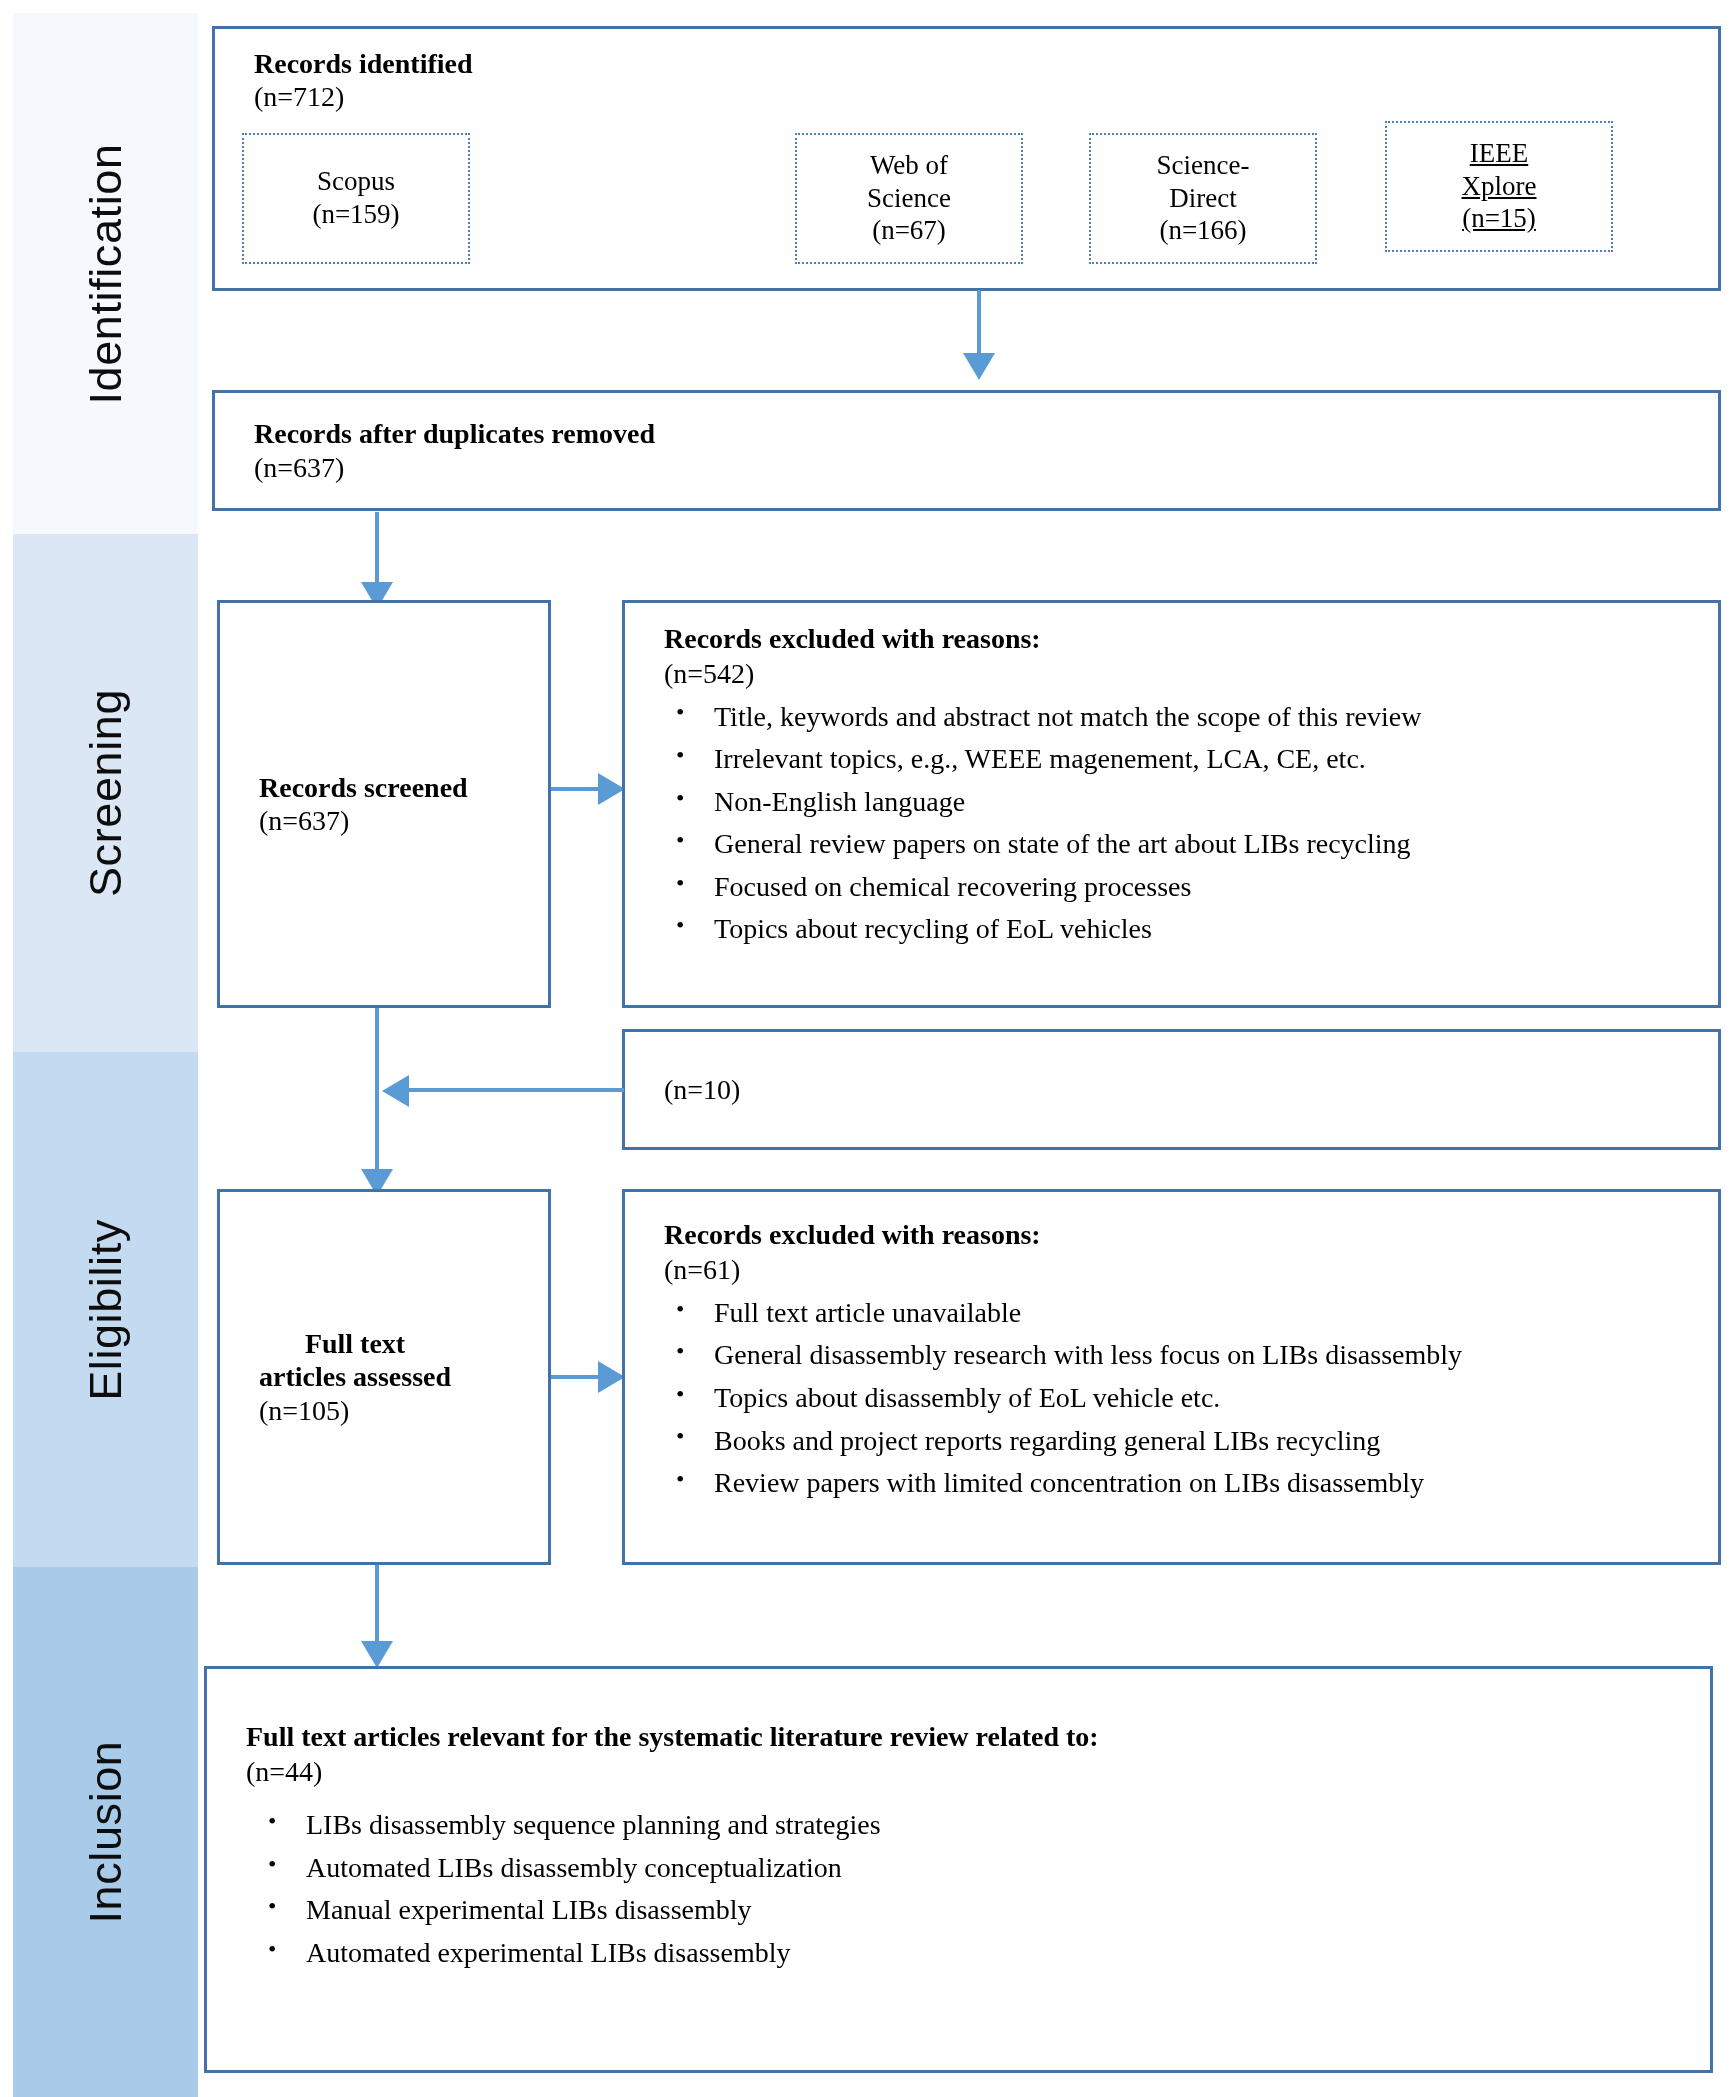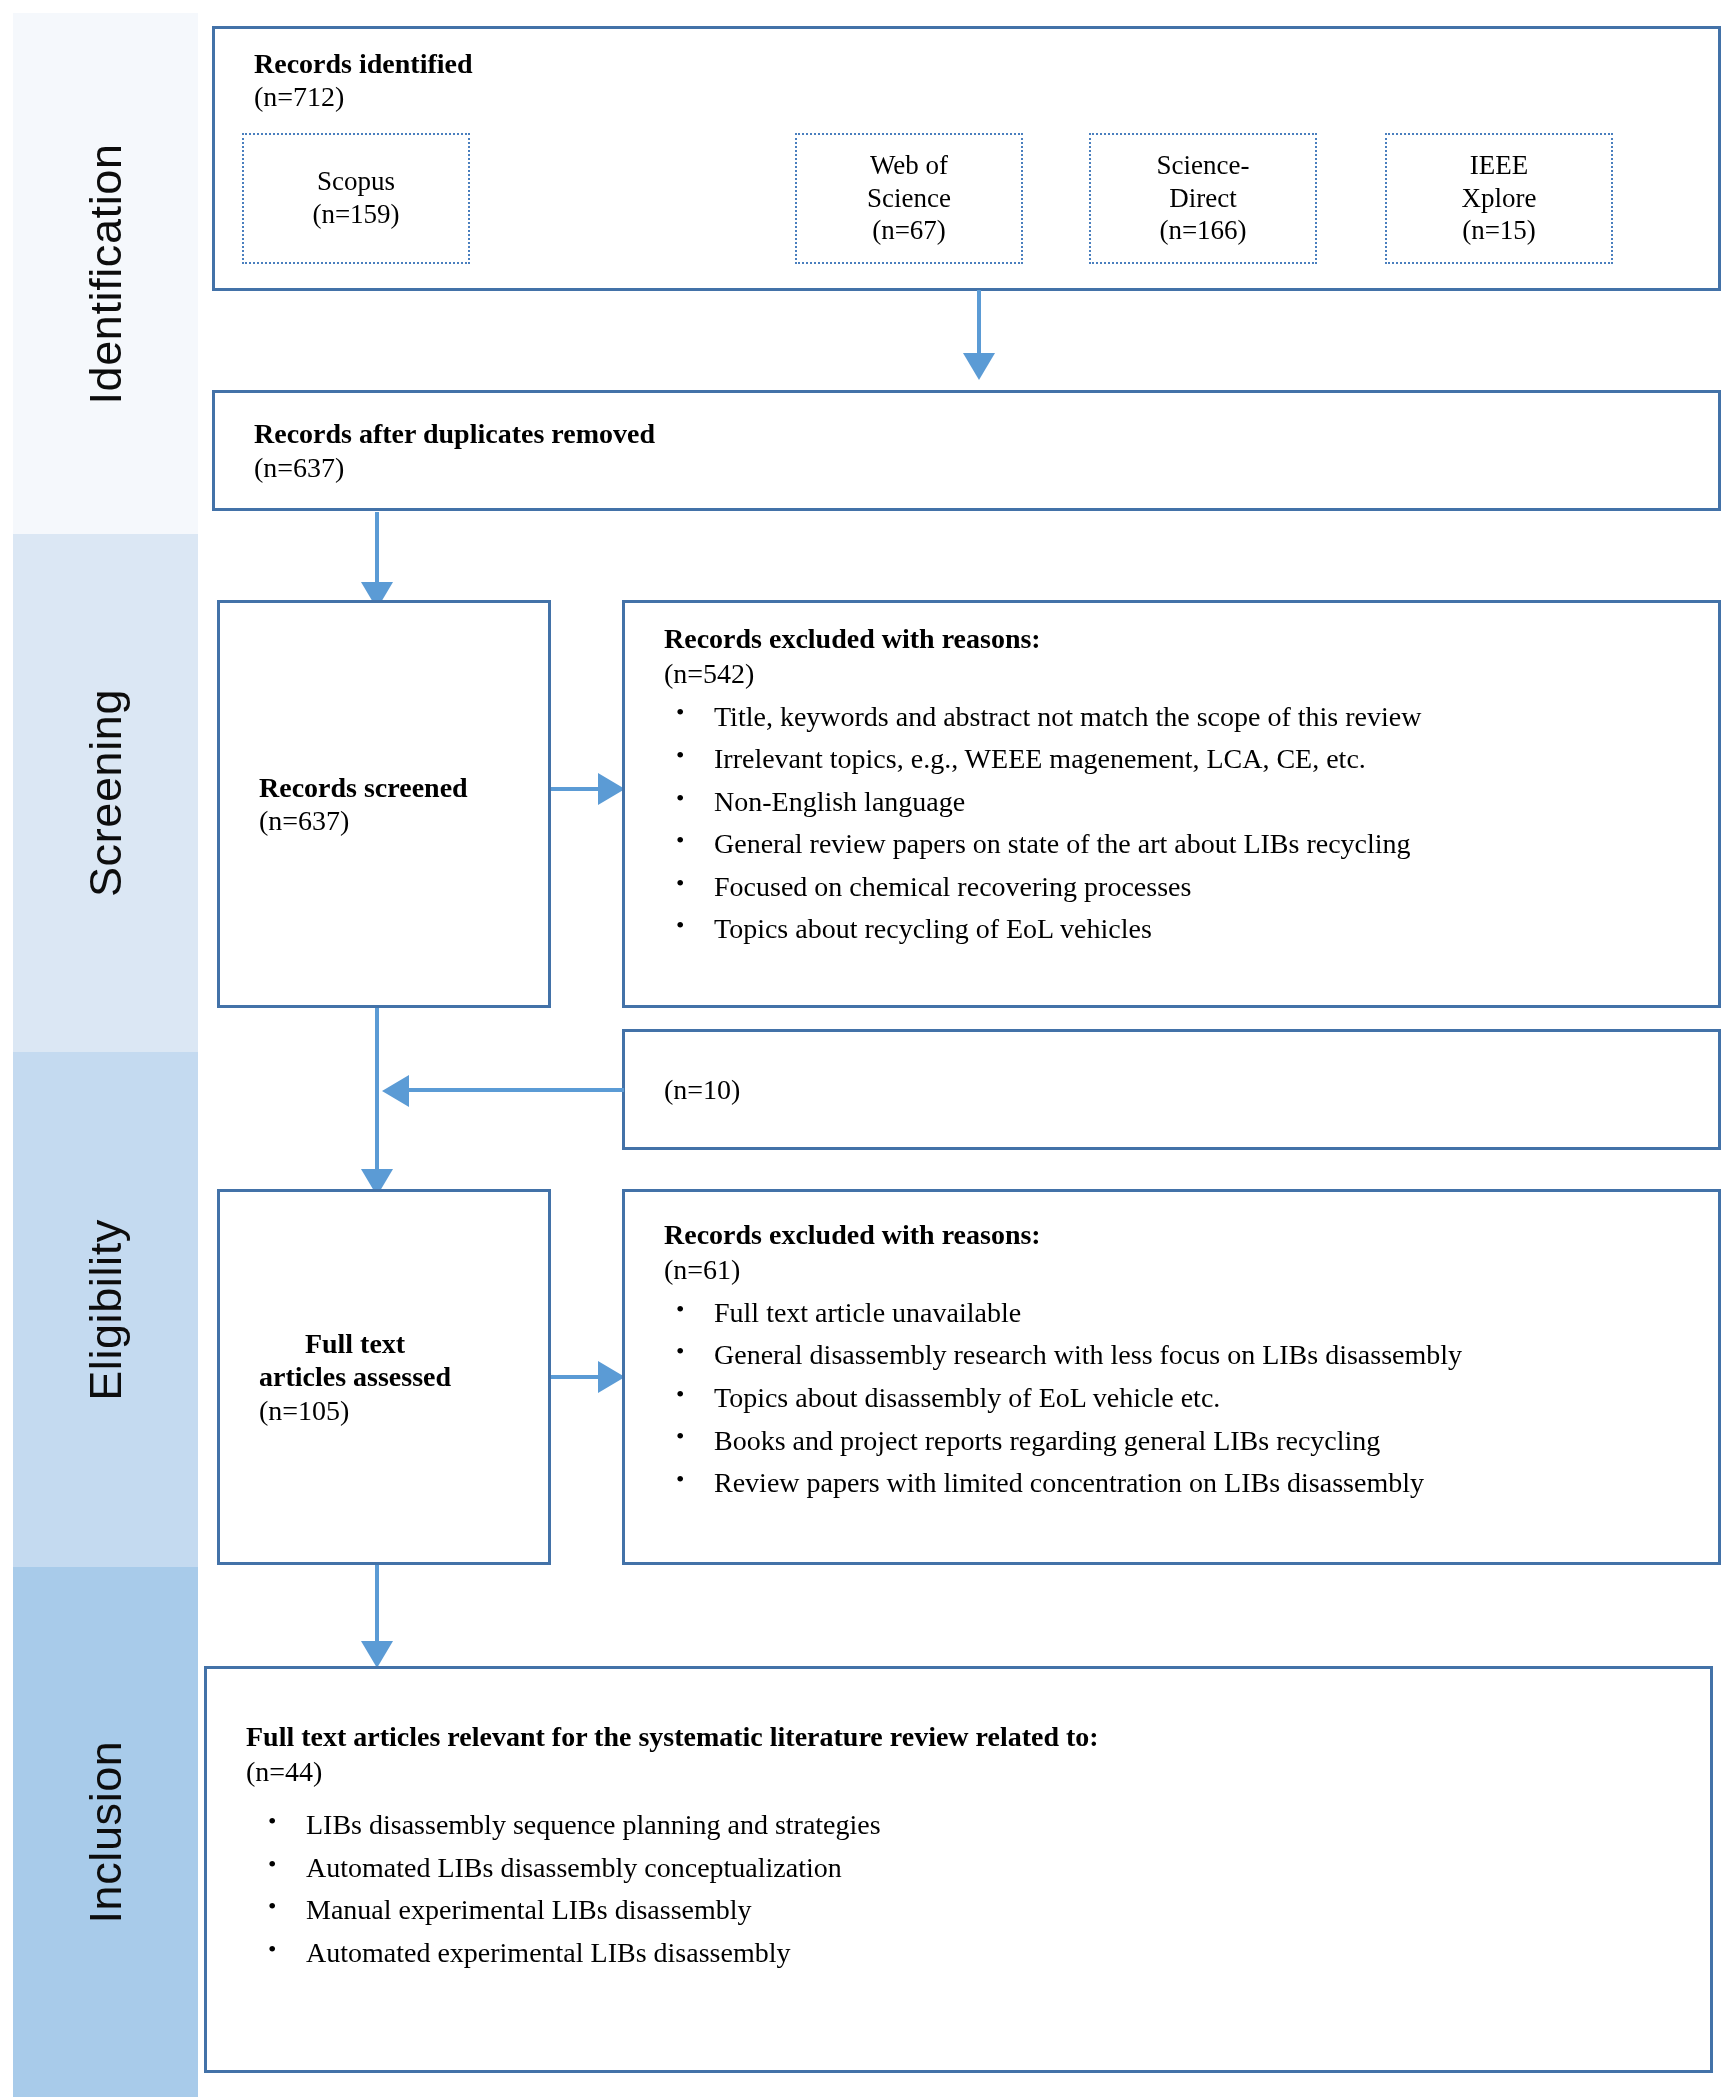--- a/index.html
+++ b/index.html
@@ -160,21 +160,21 @@
   <div class="srcbox" style="left:580px; top:104px; width:228px; height:131px;">
     <div class="src-name" style="white-space:pre-line;">Web of
 Science</div>
     <div class="src-count">(n=67)</div>
   </div>
   <div class="srcbox" style="left:874px; top:104px; width:228px; height:131px;">
     <div class="src-name" style="white-space:pre-line;">Science-
 Direct</div>
     <div class="src-count">(n=166)</div>
   </div>
-  <div class="srcbox" style="left:1170px; top:104px; width:228px; height:131px;">
+  <div class="srcbox" style="left:1170px; top:92px; width:228px; height:131px;text-decoration:underline;">
     <div class="src-name" style="white-space:pre-line;">IEEE
 Xplore</div>
     <div class="src-count">(n=15)</div>
   </div>
 </div>
 
 <div class="vline" style="left:977px; top:290px; height:67px;"></div>
 <div class="arrow-down" style="left:963px; top:353px;"></div>
 
 <div class="fbox" style="left:212px; top:390px; width:1509px; height:121px;">

